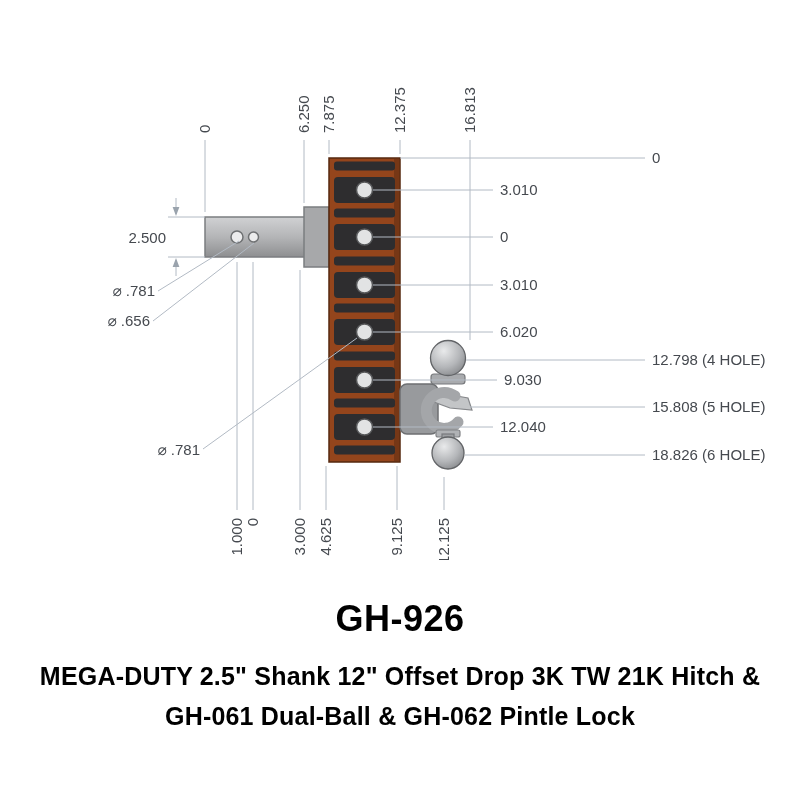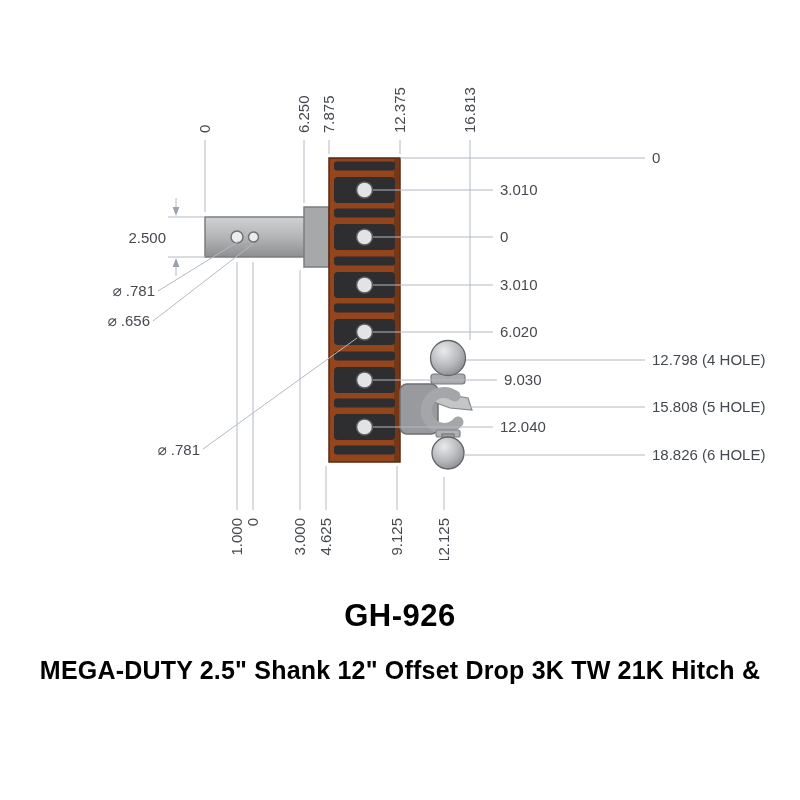--- a/index.html
+++ b/index.html
@@ -15,21 +15,21 @@
   svg text {
     font-family: "Liberation Sans", "DejaVu Sans", sans-serif;
   }
   .titleblock {
     text-align: center;
     font-weight: bold;
     color: #000000;
     margin-top: 34px;
   }
   .model {
-    font-size: 31px;
+    font-size: 36px;
     letter-spacing: 0.5px;
     margin-bottom: 16px;
   }
   .desc {
     font-size: 25px;
     line-height: 40px;
     letter-spacing: 0.2px;
   }
 </style>
 </head>
@@ -170,15 +170,16 @@
       <text transform="rotate(-90 331 518)" x="331" y="518" text-anchor="end">4.625</text>
       <text transform="rotate(-90 402 518)" x="402" y="518" text-anchor="end">9.125</text>
       <text transform="rotate(-90 449 518)" x="449" y="518" text-anchor="end">12.125</text>
     </g>
   </svg>
 
   
   <div class="titleblock">
     <div class="model">GH-926</div>
     <div class="desc">MEGA-DUTY 2.5" Shank 12" Offset Drop 3K TW 21K Hitch &amp;</div>
+    <div class="desc">GH-061 Dual-Ball &amp; GH-062 Pintle Lock</div>
   </div>
 
 </div>
 
 </body></html>

